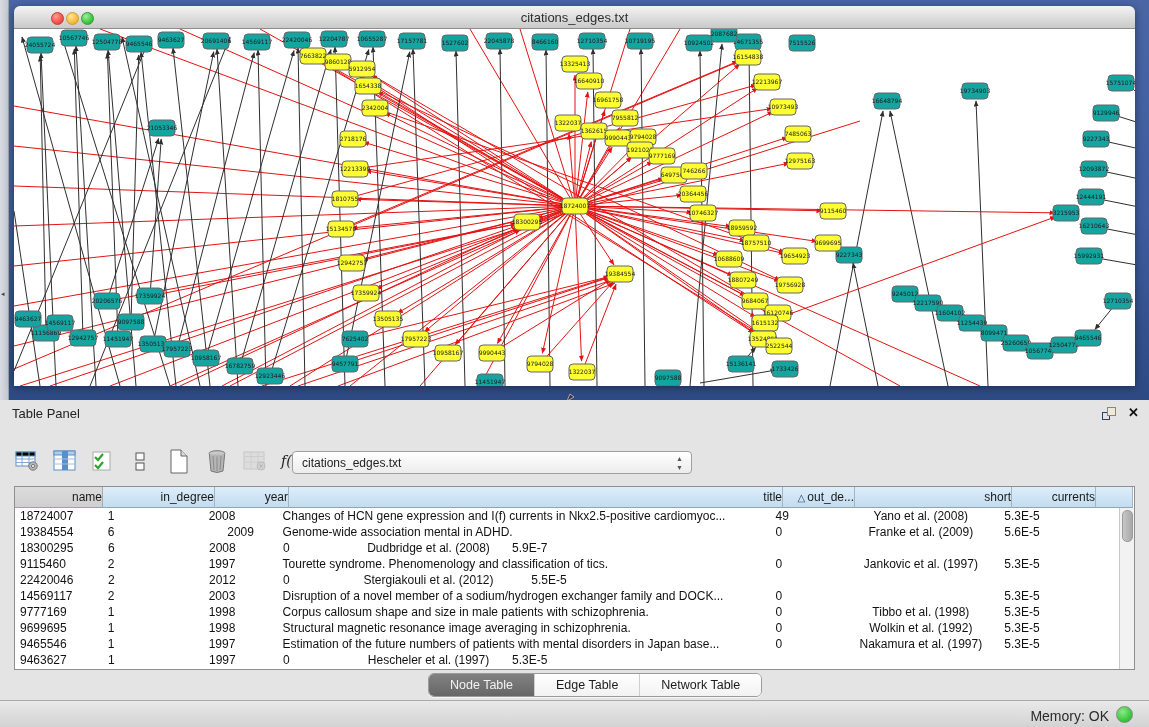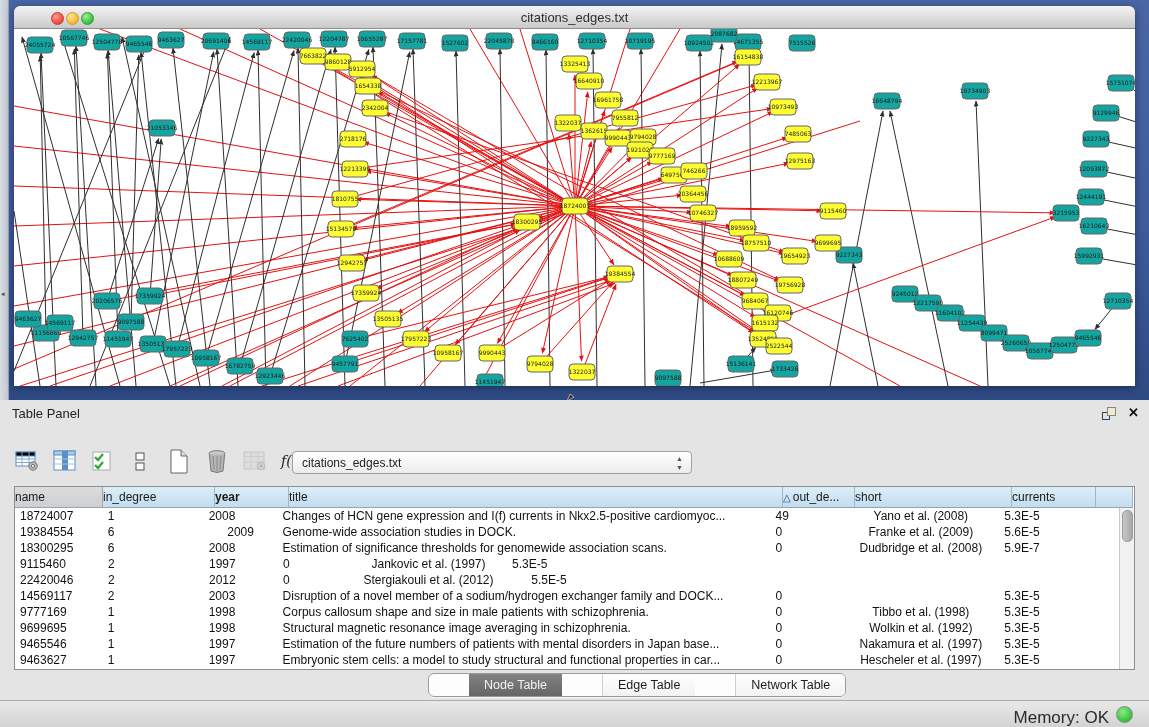--- a/index.html
+++ b/index.html
@@ -24,36 +24,36 @@
   #float-icon{position:absolute;right:32px;top:6px;width:16px;height:15px;}
   #close-icon{position:absolute;right:10px;top:5px;font-size:13px;font-weight:bold;color:#111;}
   #toolbar{position:absolute;left:14px;top:44px;height:34px;display:flex;align-items:center;gap:12px;}
   .tool{width:26px;height:26px;display:flex;align-items:center;justify-content:center;}
   #fx-label{font-family:"DejaVu Serif",serif;font-style:italic;font-size:14px;color:#222;}
   #table-selector{position:absolute;left:292px;top:51px;width:400px;height:23px;background:linear-gradient(180deg,#ffffff,#ececec);border:1px solid #a0a0a0;border-radius:4px;font-size:12px;color:#222;line-height:22px;padding-left:9px;box-sizing:border-box;}
   #selector-arrows{position:absolute;right:8px;top:2px;font-size:7px;color:#555;line-height:9px;text-align:center;}
   
   #data-table{position:absolute;left:14px;top:86px;width:1121px;height:184px;background:#fff;border:1px solid #8e8e8e;box-sizing:border-box;}
   #table-header-row{display:flex;height:21px;}
-  .th{box-sizing:border-box;height:21px;background:linear-gradient(180deg,#ddeefa,#c3dcee);border-right:1px solid #9fb6c6;border-bottom:1px solid #8fa6b6;font-size:12px;color:#1a1a1a;text-align:left;line-height:20px;overflow:hidden;white-space:nowrap;}
+  .th{box-sizing:border-box;height:21px;background:linear-gradient(180deg,#ddeefa,#c3dcee);border-right:1px solid #9fb6c6;border-bottom:1px solid #8fa6b6;font-size:12px;color:#1a1a1a;text-align:right;line-height:20px;overflow:hidden;white-space:nowrap;}
   .th-first{background:linear-gradient(180deg,#dcdcdc,#cfcfcf);border-right:1px solid #a8a8a8;}
   .sort{font-size:10px;color:#23476b;margin-right:2px;}
   #table-body{position:absolute;left:0;top:21px;right:14px;bottom:0;overflow:hidden;}
   .tr{display:flex;height:16px;background:#fff;}
   .td{box-sizing:border-box;font-size:12px;color:#111;line-height:16px;padding:0 5px;overflow:hidden;white-space:nowrap;}
   #v-scrollbar{position:absolute;right:0;top:21px;bottom:0;width:14px;background:#f2f2f2;border-left:1px solid #c9c9c9;}
   #v-thumb{position:absolute;left:2px;top:2px;width:9px;height:30px;border-radius:5px;background:linear-gradient(90deg,#c7c7c7,#a8a8a8);border:1px solid #9b9b9b;}
   
   #table-tabs{position:absolute;left:428px;top:273px;display:flex;border:1px solid #9b9b9b;border-radius:6px;overflow:hidden;background:#fdfdfd;box-shadow:0 1px 1px rgba(255,255,255,.7);}
-  .tab{height:22px;line-height:22px;padding:0 15px;font-size:12.5px;color:#1c1c1c;background:linear-gradient(180deg,#ffffff,#f2f2f2);border-left:1px solid #cfcfcf;margin-left:40px;}
+  .tab{height:22px;line-height:22px;padding:0 21px;font-size:12.5px;color:#1c1c1c;background:linear-gradient(180deg,#ffffff,#f2f2f2);border-left:1px solid #cfcfcf;}
   .tab:first-child{border-left:none;}
   .tab-active{background:linear-gradient(180deg,#828282,#666666);color:#f3f3f3;border-left:none;}
   
   #status-bar{position:absolute;left:0;top:300px;width:1149px;height:27px;background:linear-gradient(180deg,#e9e9e9,#d2d2d2);border-top:1px solid #aaa;}
-  #memory-label{position:absolute;right:40px;top:7px;font-size:17px;color:#2b2b2b;}
+  #memory-label{position:absolute;right:40px;top:7px;font-size:14px;color:#2b2b2b;}
   #memory-dot{position:absolute;right:16px;top:5px;width:15px;height:15px;border-radius:50%;background:radial-gradient(circle at 38% 32%,#8ce98a,#3dc93f 60%,#27a42b);border:1px solid #8b8b8b;}
 </style>
 </head>
 <body>
 
 <div id="desktop">
   <div id="left-rail">
     <div id="collapse-arrow">◂</div>
   </div>
   <div id="graph-window">
@@ -533,21 +533,21 @@
   </div>
   <div id="table-selector">
     <span>citations_edges.txt</span>
     <div id="selector-arrows">▲<br>▼</div>
   </div>
 
   <div id="data-table">
     <div id="table-header-row">
         <div class="th th-first" style="width: 88px;"><span>name</span></div>
         <div class="th" style="width: 112px;"><span>in_degree</span></div>
-        <div class="th" style="width: 74px; font-weight: bold;"><span>year</span></div>
+        <div class="th" style="width: 74px;"><span>year</span></div>
         <div class="th" style="width: 494px;"><span>title</span></div>
         <div class="th" style="width: 72px;"><span class="sort">△</span><span>out_de...</span></div>
         <div class="th" style="width: 157px;"><span>short</span></div>
         <div class="th" style="width: 84px;"><span>currents</span></div>
         <div class="th" style="width: 37px;"><span></span></div>
       </div>
     <div id="table-body">
         <div class="tr">
           <div class="td" style="width: 88px; text-align: left;">18724007</div>
           <div class="td" style="width: 101px; text-align: left;">1</div>
@@ -555,40 +555,40 @@
           <div class="td" style="width: 494px; text-align: left;">Changes of HCN gene expression and I(f) currents in Nkx2.5-positive cardiomyoc...</div>
           <div class="td" style="width: 72px; text-align: left;">49</div>
           <div class="td" style="width: 157px; text-align: center;">Yano et al. (2008)</div>
           <div class="td" style="width: 84px; text-align: left;">5.3E-5</div>
           <div class="td" style="width: 37px; text-align: left;"></div>
         </div>
         <div class="tr">
           <div class="td" style="width: 88px; text-align: left;">19384554</div>
           <div class="td" style="width: 101px; text-align: left;">6</div>
           <div class="td" style="width: 74px; text-align: center;">2009</div>
-          <div class="td" style="width: 494px; text-align: left;">Genome-wide association studies in DOCK.</div>
+          <div class="td" style="width: 494px; text-align: left;">Genome-wide association mental in ADHD.</div>
           <div class="td" style="width: 72px; text-align: left;">0</div>
           <div class="td" style="width: 157px; text-align: center;">Franke et al. (2009)</div>
           <div class="td" style="width: 84px; text-align: left;">5.6E-5</div>
           <div class="td" style="width: 37px; text-align: left;"></div>
         </div>
         <div class="tr">
           <div class="td" style="width: 88px; text-align: left;">18300295</div>
           <div class="td" style="width: 101px; text-align: left;">6</div>
           <div class="td" style="width: 74px; text-align: left;">2008</div>
-          <div class="td" style="width: 494px; text-align: left;">Estimation of significance thresholds for genomewide association scans.</div>
           <div class="td" style="width: 72px; text-align: left;">0</div>
           <div class="td" style="width: 157px; text-align: center;">Dudbridge et al. (2008)</div>
           <div class="td" style="width: 84px; text-align: left;">5.9E-7</div>
           <div class="td" style="width: 37px; text-align: left;"></div>
         </div>
         <div class="tr">
           <div class="td" style="width: 88px; text-align: left;">9115460</div>
           <div class="td" style="width: 101px; text-align: left;">2</div>
           <div class="td" style="width: 74px; text-align: left;">1997</div>
+          <div class="td" style="width: 494px; text-align: left;">Tourette syndrome. Phenomenology and classification of tics.</div>
           <div class="td" style="width: 72px; text-align: left;">0</div>
           <div class="td" style="width: 157px; text-align: center;">Jankovic et al. (1997)</div>
           <div class="td" style="width: 84px; text-align: left;">5.3E-5</div>
           <div class="td" style="width: 37px; text-align: left;"></div>
         </div>
         <div class="tr">
           <div class="td" style="width: 88px; text-align: left;">22420046</div>
           <div class="td" style="width: 101px; text-align: left;">2</div>
           <div class="td" style="width: 74px; text-align: left;">2012</div>
           <div class="td" style="width: 72px; text-align: left;">0</div>
@@ -633,21 +633,20 @@
           <div class="td" style="width: 494px; text-align: left;">Estimation of the future numbers of patients with mental disorders in Japan base...</div>
           <div class="td" style="width: 72px; text-align: left;">0</div>
           <div class="td" style="width: 157px; text-align: center;">Nakamura et al. (1997)</div>
           <div class="td" style="width: 84px; text-align: left;">5.3E-5</div>
           <div class="td" style="width: 37px; text-align: left;"></div>
         </div>
         <div class="tr">
           <div class="td" style="width: 88px; text-align: left;">9463627</div>
           <div class="td" style="width: 101px; text-align: left;">1</div>
           <div class="td" style="width: 74px; text-align: left;">1997</div>
-          <div class="td" style="width: 494px; text-align: left;">Embryonic stem cells: a model to study structural and functional properties in car...</div>
           <div class="td" style="width: 72px; text-align: left;">0</div>
           <div class="td" style="width: 157px; text-align: center;">Hescheler et al. (1997)</div>
           <div class="td" style="width: 84px; text-align: left;">5.3E-5</div>
           <div class="td" style="width: 37px; text-align: left;"></div>
         </div>
       </div>
     <div id="v-scrollbar">
       <div id="v-thumb"></div>
     </div>
   </div>

